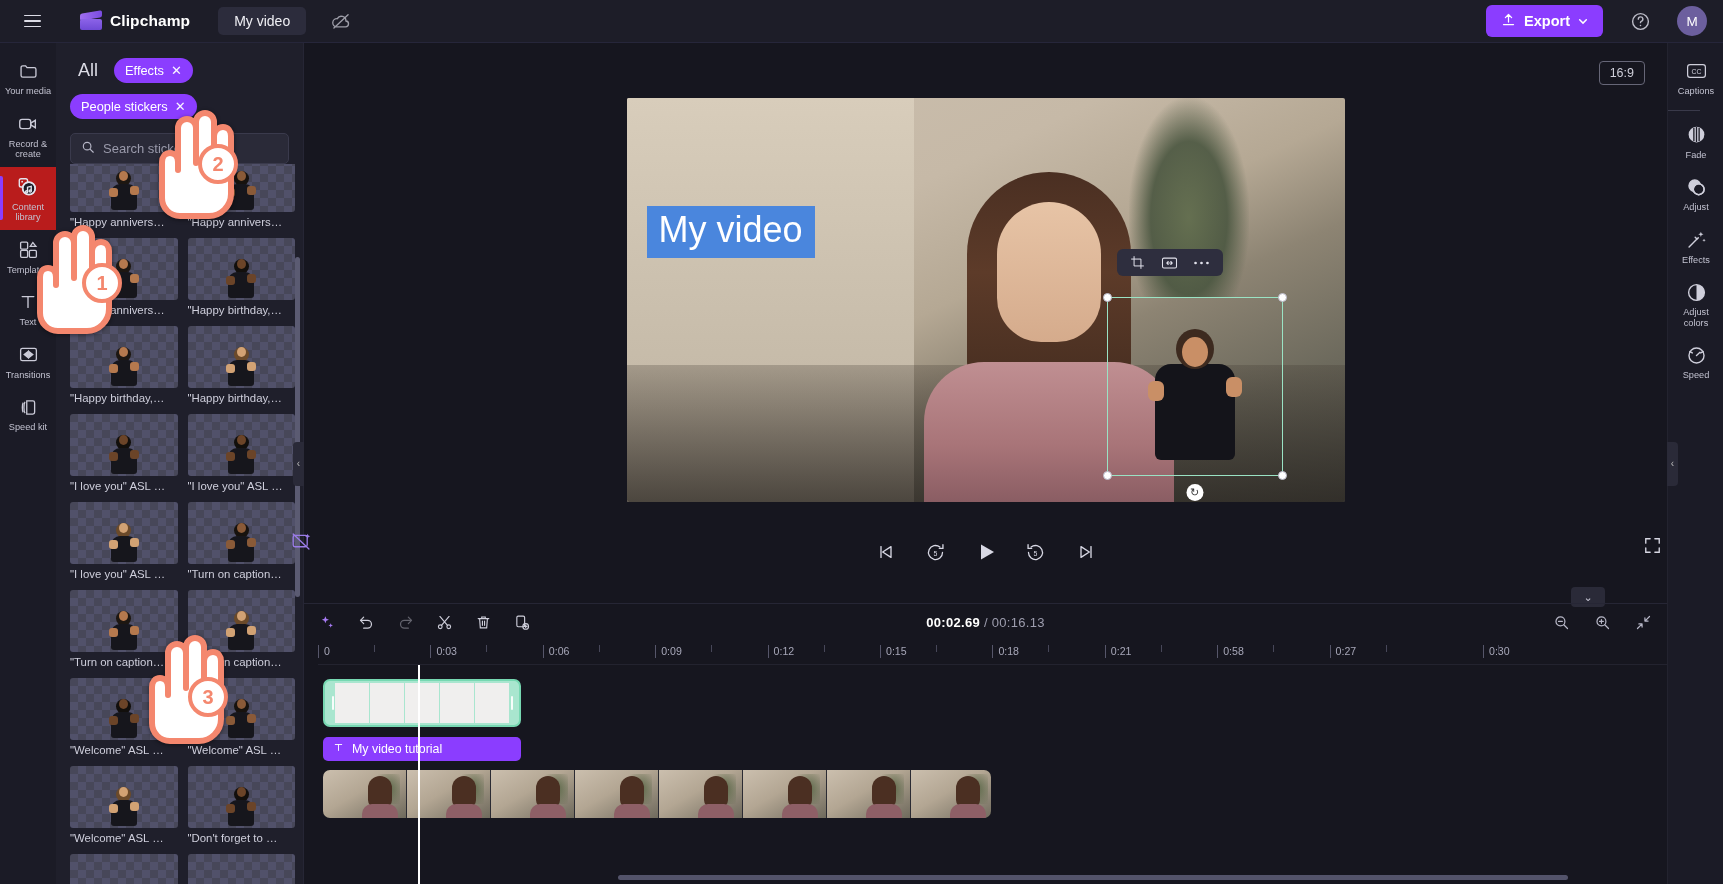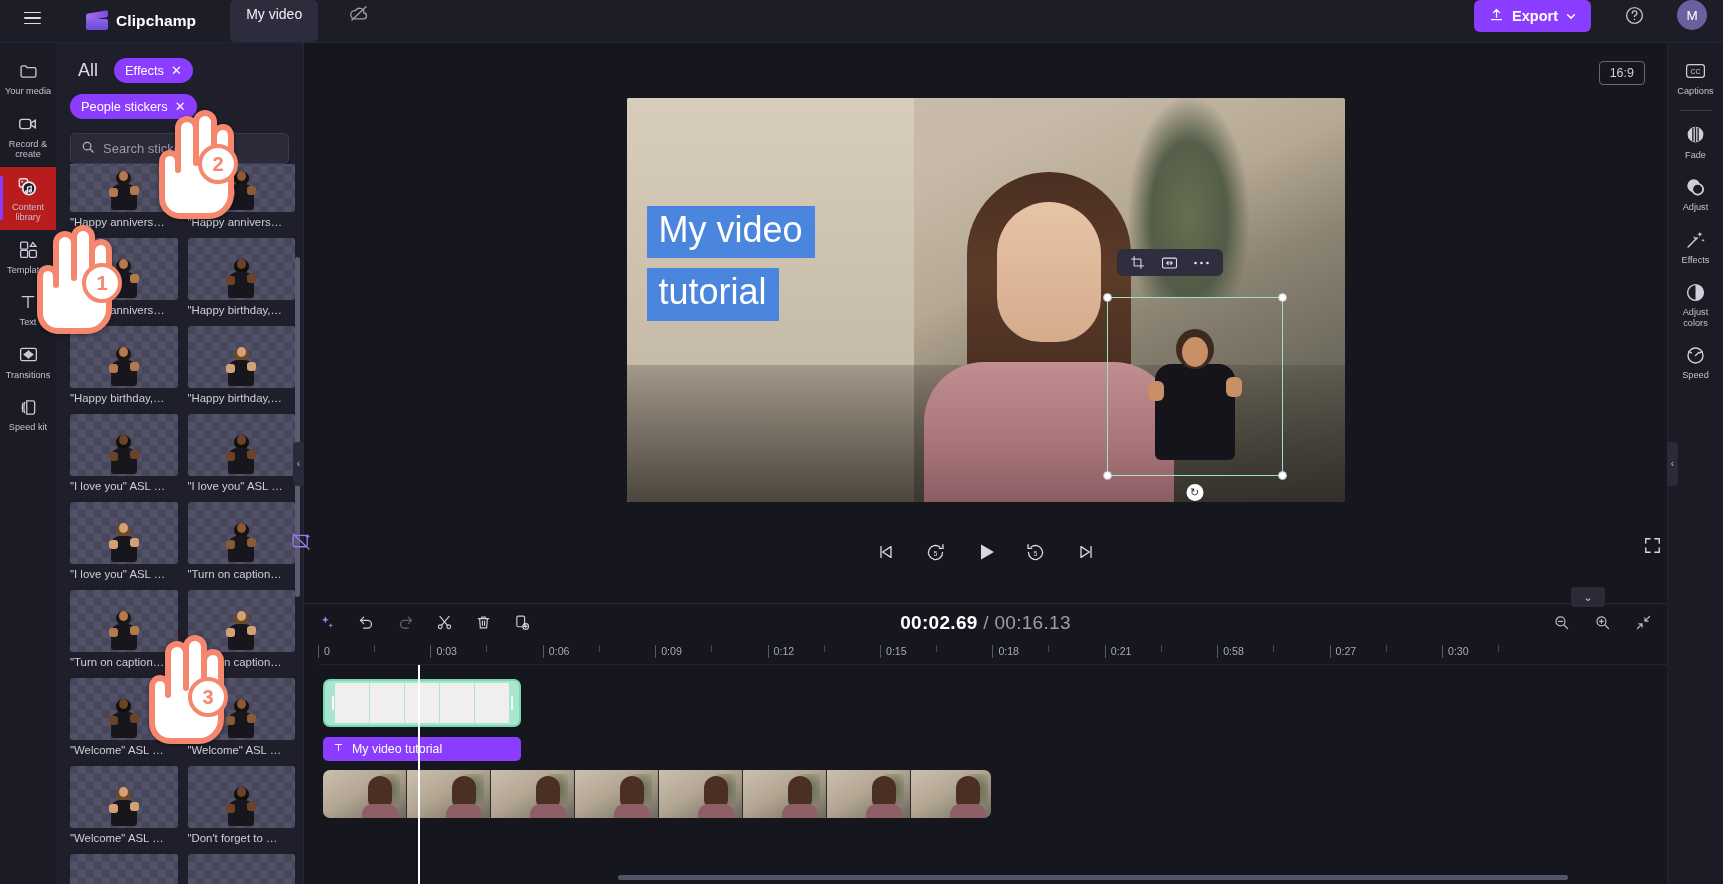--- a/index.html
+++ b/index.html
@@ -7,21 +7,21 @@
     width:1723px; height:884px; overflow:hidden;
     background:#16161f;
     font-family:"Liberation Sans", sans-serif;
     color:#e8e8ef;
   }
   .app { position:relative; width:1723px; height:884px; display:flex; flex-direction:column; }
 
   
   .topbar {
     height:43px; min-height:43px; background:#1d1d28;
-    display:flex; gap:14px; padding:0 10px;
+    display:flex; align-items:center; gap:8px; padding:16px 10px;
     border-bottom:1px solid #26263a;
     position:relative; z-index:20;
   }
   .hamburger { width:36px; height:36px; display:flex; flex-direction:column; justify-content:center;
       align-items:center; gap:4px; cursor:pointer; border-radius:4px; margin-left:4px;}
   .hamburger i { display:block; width:17px; height:1.6px; background:#dcdce6; border-radius:1px;}
   .brand { display:flex; align-items:center; gap:8px; margin-left:22px; }
   .brand-logo { width:22px; height:18px; position:relative; }
   .brand-logo .top { position:absolute; left:0; top:0; width:22px; height:7px; background:linear-gradient(90deg,#a06ff0,#7a4ce0);
       transform:skewY(-9deg); border-radius:2px;}
@@ -158,21 +158,21 @@
   
   .tl { flex:1 1 auto; display:flex; flex-direction:column; min-height:0; position:relative;}
   .tl-chev { position:absolute; right:62px; top:-16px; width:34px; height:20px; background:#2a2a38;
       border-radius:4px; display:flex; align-items:center; justify-content:center; color:#c6c6d4;
       font-size:11px; cursor:pointer;}
   .tl-toolbar { height:38px; min-height:38px; border-top:1px solid #262635;
       display:flex; align-items:center; padding:0 14px; gap:20px; position:relative;}
   .tb-ico { width:19px; height:19px; display:flex; align-items:center; justify-content:center;
       cursor:pointer; color:#cfcfdb;}
   .tb-ico.disabled { opacity:.42; }
-  .tc { position:absolute; left:50%; transform:translateX(-50%); font-size:19px; letter-spacing:.3px;}
+  .tc { position:absolute; left:50%; transform:translateX(-50%); font-size:13px; letter-spacing:.3px;}
   .tc .cur { color:#fff; font-weight:700;}
   .tc .tot { color:#9d9dae;}
   .tb-right { position:absolute; right:14px; display:flex; gap:22px; align-items:center;}
 
   .ruler { height:24px; min-height:24px; position:relative; border-bottom:1px solid #23232f;
       margin-left:14px; overflow:hidden;}
   .tick { position:absolute; top:4px; font-size:10.6px; color:#a7a7b8; padding-left:5px;
       border-left:1px solid #56566a; height:13px; line-height:13px;}
   .minor { position:absolute; top:4px; width:1px; height:7px; background:#474759;}
 
@@ -207,21 +207,21 @@
   .spk { position:absolute; left:6px; top:13px; width:22px; height:22px; border-radius:4px;
       background:rgba(25,25,35,.72); display:flex; align-items:center; justify-content:center; cursor:pointer;}
   .playhead { position:absolute; top:0; bottom:0; width:1.6px; background:#fff; z-index:6;}
   .playhead::before { content:""; position:absolute; top:-24px; left:-5px; width:12px; height:18px;
       background:#fff; border-radius:2px 2px 6px 6px;}
   .hscroll { position:absolute; left:300px; bottom:4px; height:5px; width:950px; background:#53536a;
       border-radius:3px; cursor:pointer;}
 
   
   .rrail { width:56px; min-width:56px; background:#1b1b26; display:flex; flex-direction:column;
-      align-items:center; padding-top:8px; position:relative; border-left:1px solid #23232f;}
+      padding-top:8px; position:relative; border-left:1px solid #23232f;}
   .rrail .divider { width:32px; height:1px; background:#3a3a4a; margin:6px 0 4px;}
   .collapse-right { position:absolute; left:-1px; top:50%; transform:translateY(-50%);
       width:11px; height:44px; background:#2a2a38; border-radius:0 4px 4px 0;
       display:flex; align-items:center; justify-content:center; color:#bbb; font-size:10px; cursor:pointer;}
 
   
   .cursor { position:absolute; z-index:60; pointer-events:none;}
   .hand-svg { filter: drop-shadow(0 1px 2px rgba(0,0,0,.45)); }
   .step-badge { position:absolute; width:40px; height:40px; border-radius:50%; background:#fff;
       border:4px solid #f4876e; color:#f4876e; font-size:20px; font-weight:700;
@@ -620,21 +620,20 @@
             <div class="bg-plant"></div>
             <div class="bg-shelf"></div>
             <div class="person">
               <div class="p-hair"></div>
                 <div class="p-face"></div>
                 <div class="p-torso"></div>
             </div>
 
             <div class="txt-overlay">
               <div class="txt-line">My video</div><br>
-              <div class="txt-line second">tutorial</div>
             </div>
 
             <div class="sticker-sel">
               <div class="sticker-fig">
                 <div class="sf-head">
                     <div class="sf-face"></div>
                   </div>
                 <div class="sf-body"></div>
                 <div class="sf-hand" style="left:-4px; top:52px;"></div>
                 <div class="sf-hand" style="right:-4px; top:48px;"></div>
@@ -804,21 +803,21 @@
             <div class="tick" style="left: 562px;">0:15</div>
             <div class="minor" style="left: 618px;"></div>
             <div class="tick" style="left: 674.4px;">0:18</div>
             <div class="minor" style="left: 730.4px;"></div>
             <div class="tick" style="left: 786.8px;">0:21</div>
             <div class="minor" style="left: 842.8px;"></div>
             <div class="tick" style="left: 899.2px;">0:58</div>
             <div class="minor" style="left: 955.2px;"></div>
             <div class="tick" style="left: 1011.6px;">0:27</div>
             <div class="minor" style="left: 1067.6px;"></div>
-            <div class="tick" style="left: 1124px;">0:30</div>
+            <div class="tick" style="left: 1165px;">0:30</div>
             <div class="minor" style="left: 1180px;"></div>
           </div>
 
         <div class="tracks">
 
           <div class="clip-sticker">
             <div class="frames" id="sticker-frames">
                 <div>
                   <div class="cs-fig">
                     <div class="cs-h"></div>

